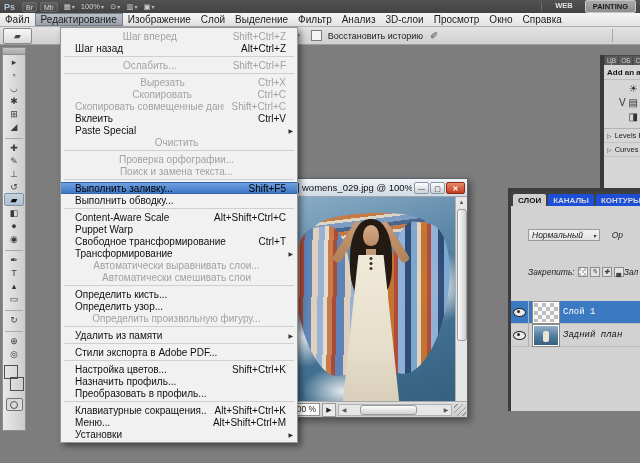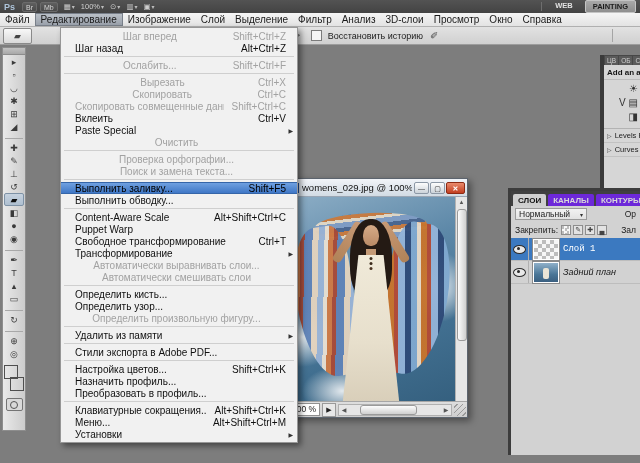--- a/index.html
+++ b/index.html
@@ -119,48 +119,48 @@
             border-left:4px solid #3a3a3a;background:#d6d6d6;z-index:2;}
   .adj-tabs{height:10px;background:#474747;display:flex;gap:1px;align-items:flex-end;padding-left:1px;}
   .adj-tab{font-size:6.5px;color:#cfcfcf;background:#5a5a5a;padding:1px 2px 0;line-height:8px;}
   .adj-header{font-size:8px;font-weight:bold;color:#141414;padding:3px 0 2px 3px;border-bottom:1px solid #bcbcbc;white-space:nowrap;overflow:hidden;}
   .adj-iconrow{display:flex;justify-content:flex-end;gap:3px;padding:3px 2px 0 0;font-size:10px;color:#333;}
   .adj-presets{margin-top:6px;border-top:1px solid #b3b3b3;}
   .adj-preset{display:flex;align-items:center;gap:3px;height:13px;border-bottom:1px solid #c2c2c2;
               font-size:7.5px;color:#1a1a1a;padding-left:3px;white-space:nowrap;overflow:hidden;}
   .tri{font-size:6px;color:#444;}
   
-  .layerspanel{position:absolute;left:508px;top:188px;width:132px;height:267px;box-sizing:border-box;
+  .layerspanel{position:absolute;left:508px;top:188px;width:132px;height:223px;box-sizing:border-box;
                border-left:3px solid #3c3c3c;border-top:3px solid #3c3c3c;background:#d2d2d2;z-index:2;
-               display:flex;flex-direction:column;}
+               display:flex;flex-direction:column;gap:21px;}
   .lp-tabs{height:15px;background:#404040;display:flex;align-items:flex-end;gap:2px;padding-left:2px;flex:none;}
-  .lp-tab{font-size:8px;font-weight:bold;color:#d9d9d9;background:#6d28d9;padding:2px 5px 1px;line-height:9px;
+  .lp-tab{font-size:8px;font-weight:bold;color:#d9d9d9;background:#1d4ed8;padding:2px 5px 1px;line-height:9px;
           border-radius:2px 2px 0 0;white-space:nowrap;}
   .lp-tab.active{background:#cfcfcf;color:#111;}
-  .lp-row{display:flex;align-items:center;height:16px;padding:0 4px;font-size:8.5px;color:#222;flex:none;}
+  .lp-row{display:flex;align-items:center;height:16px;padding:0 17px;font-size:8.5px;color:#222;flex:none;font-style:italic;}
   .lp-select{width:72px;height:12px;background:linear-gradient(#f2f2f2,#e2e2e2);border:1px solid #9a9a9a;
              display:flex;align-items:center;box-sizing:border-box;padding:0 3px;font-size:8.5px;}
   .lp-select .car{margin-left:auto;font-size:6px;color:#333;}
   .cutlbl{margin-left:auto;white-space:nowrap;}
   .lockicons{display:flex;gap:2px;margin-left:3px;}
   .lock-ic{width:10px;height:10px;border:1px solid #8e8e8e;background:#e3e3e3;display:flex;align-items:center;
            justify-content:center;font-size:7px;color:#444;box-sizing:border-box;}
   .checker{background:repeating-conic-gradient(#f7f7f7 0% 25%,#bdbdbd 0% 50%) 0 0/8px 8px;}
   .checker-sm{background:repeating-conic-gradient(#f7f7f7 0% 25%,#bdbdbd 0% 50%) 0 0/5px 5px;}
   .lrow{display:flex;align-items:center;height:22px;border-bottom:1px solid #bdbdbd;flex:none;}
   .lrow.selected{background:#3b79c0;}
   .eyebox{width:17px;height:22px;border-right:1px solid #b0b0b0;display:flex;align-items:center;justify-content:center;flex:none;}
   .eye{position:relative;width:11px;height:7px;border:1px solid #2a2a2a;border-radius:50%;background:#e9e9e9;}
   .eye::after{content:"";position:absolute;left:3px;top:1px;width:3px;height:3px;background:#2a2a2a;border-radius:50%;}
   .thumb{width:24px;height:19px;margin:0 4px;border:1px solid #fff;outline:1px solid #8a8a8a;flex:none;position:relative;}
   .thumb.photo-mini{background:linear-gradient(180deg,#8fb0c9 0%,#4a7697 60%,#3a5f80 100%);}
   .thumb.photo-mini::after{content:"";position:absolute;left:9px;top:5px;width:6px;height:11px;background:#e9e4d6;border-radius:2px;}
   .lname{font-size:9px;color:#151515;white-space:nowrap;}
   .lrow.selected .lname{color:#fff;font-family:Liberation Mono, monospace;}
-  .lname.italic{font-style:italic;}
+  .lname.italic{font-style:italic;font-family:Liberation Mono, monospace;}
   .lp-fill{flex:1;background:#d2d2d2;}
 </style>
 </head>
 <body>
 
 <div id="stage">
 
   <div class="appbar">
     <span class="pslogo">Ps</span>
     <span id="ab-buttons" style="display:flex;gap:3px;align-items:center;">

